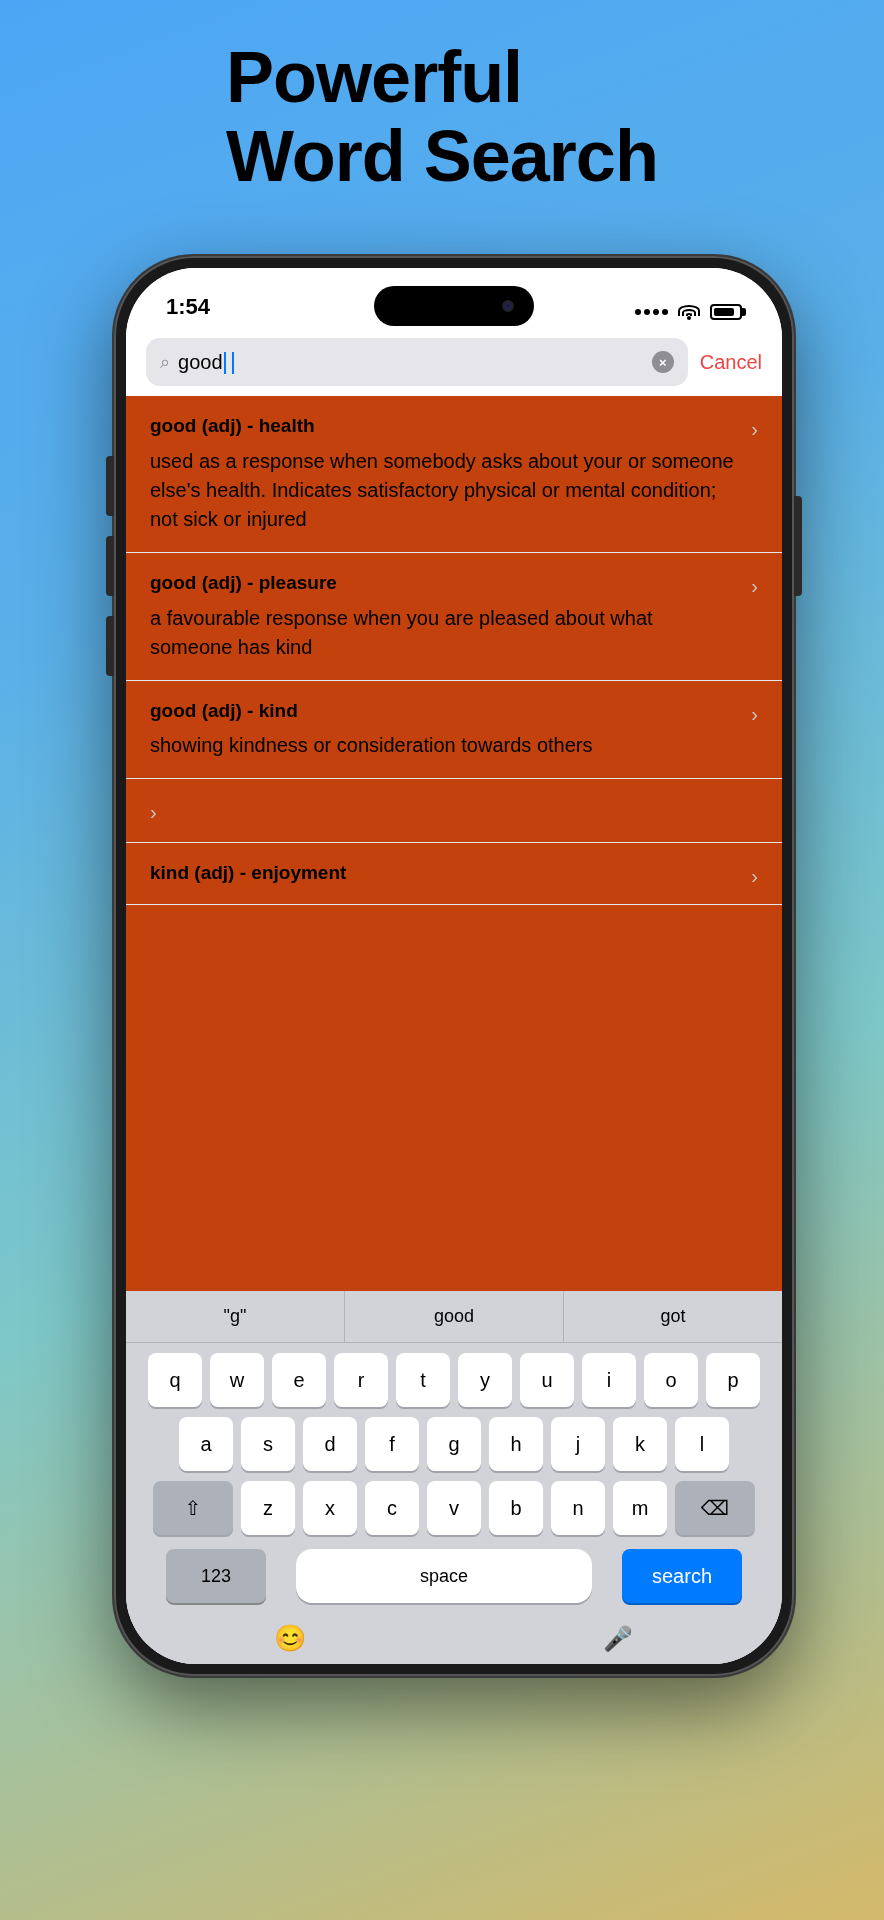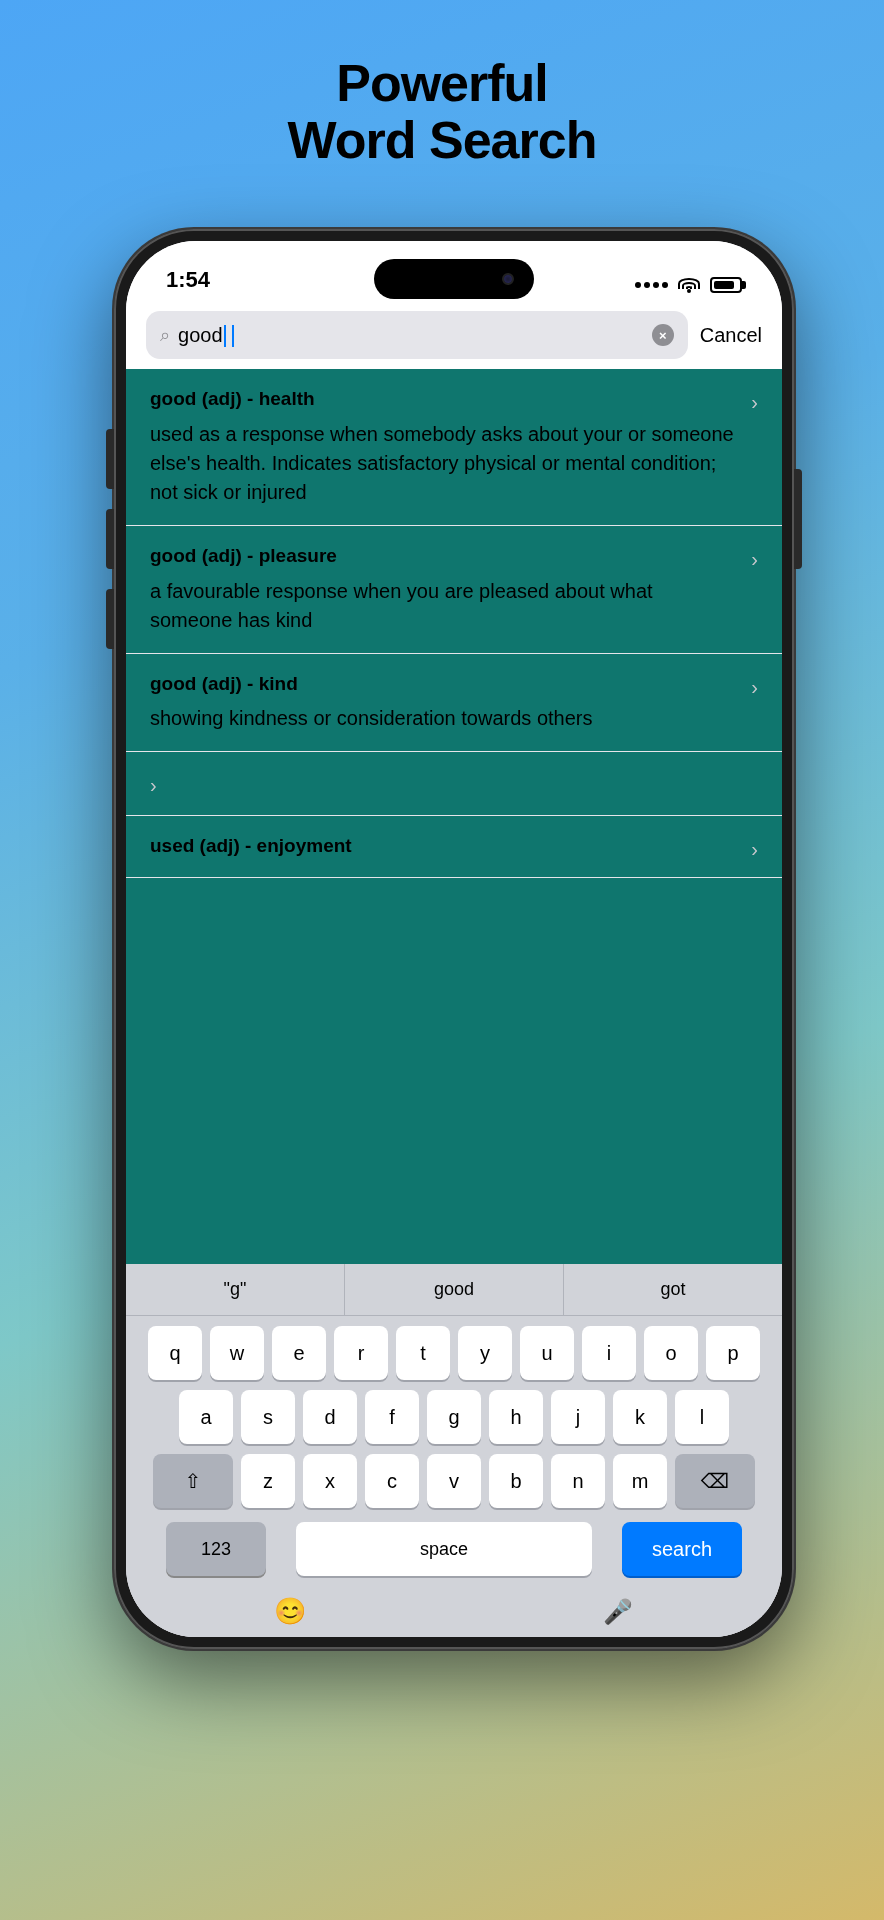--- a/index.html
+++ b/index.html
@@ -9,23 +9,22 @@
       height: 1920px;
       overflow: hidden;
       font-family: -apple-system, 'SF Pro Display', 'Helvetica Neue', Arial, sans-serif;
       background: linear-gradient(160deg, #4da6f5 0%, #5ab0e8 30%, #7ec8c8 60%, #d4b96a 100%);
       display: flex;
       flex-direction: column;
       align-items: center;
     }
 
     .headline {
-      margin-top: 55px;
-      text-align: center;
-      font-size: 52px;
+      margin-top: 38px;
+      font-size: 72px;
       font-weight: 900;
       color: #000;
       line-height: 1.1;
       letter-spacing: -1px;
     }
 
     .phone-wrapper {
       margin-top: 60px;
       position: relative;
       width: 680px;
@@ -215,28 +214,28 @@
       background: #8e8e93;
       border-radius: 50%;
       display: flex; align-items: center; justify-content: center;
       color: white;
       font-size: 13px;
       font-weight: 600;
     }
 
     .cancel-btn {
       font-size: 20px;
-      color: #000000;
+      color: #ef4444;
       white-space: nowrap;
       font-weight: 400;
     }
 
     
     .results-list {
-      background: #0f766e;
+      background: #c2410c;
       flex: 1;
       overflow: hidden;
     }
 
     .result-item {
       padding: 18px 24px;
       border-bottom: 1px solid #e5e5ea;
       display: flex;
       align-items: flex-start;
       justify-content: space-between;
@@ -349,21 +348,21 @@
       width: 100px;
       display: flex; align-items: center; justify-content: center;
       font-size: 18px;
       box-shadow: 0 2px 0 #888;
       color: #000;
     }
 
     .key-space {
       flex: 1;
       background: white;
-      border-radius: 8px;
+      border-radius: 16px;
       height: 54px;
       display: flex; align-items: center; justify-content: center;
       font-size: 18px;
       box-shadow: 0 2px 0 #a0a3ab;
       color: #000;
     }
 
     .key-search {
       background: #007aff;
       border-radius: 8px;
@@ -480,21 +479,21 @@
           </div>
           <div class="result-chevron">›</div>
         </div>
 
         <div class="result-item">
           <div class="result-chevron">›</div>
         </div>
 
         <div class="result-item result-item-partial">
           <div class="result-content">
-            <div class="result-title">used (adj) - enjoyment</div>
+            <div class="result-title">kind (adj) - enjoyment</div>
           </div>
           <div class="result-chevron">›</div>
         </div>
       </div>
 
       <div class="keyboard-area">
 
         <div class="predictive-bar">
           <div class="predictive-item">"g"</div>
           <div class="predictive-item">good</div>

